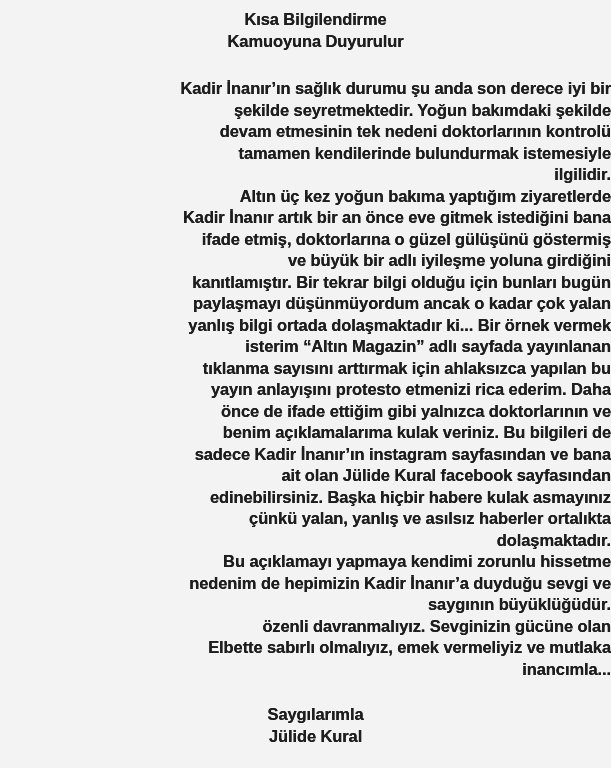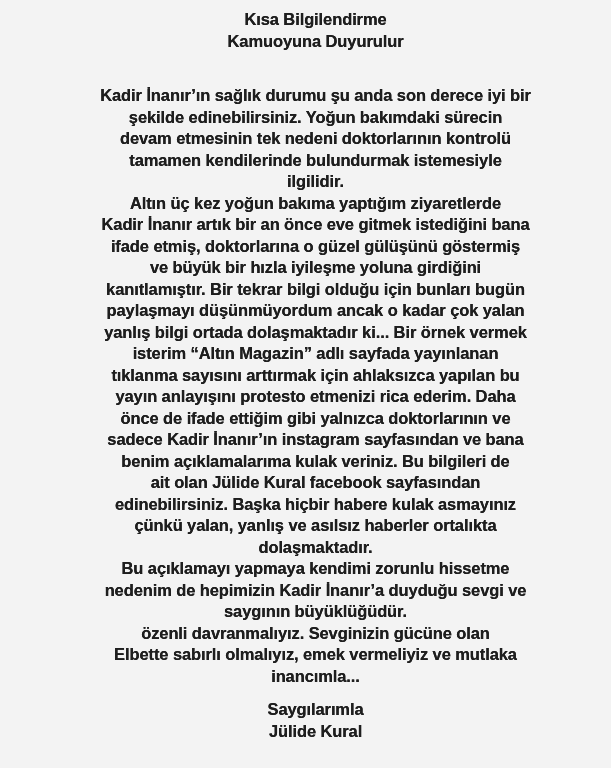--- a/index.html
+++ b/index.html
@@ -25,53 +25,54 @@
   }
   .line {
     font-size: 16.5px;
     line-height: 21.5px;
     letter-spacing: -0.1px;
     white-space: nowrap;
     
     text-shadow: 0 0 0.5px currentColor;
   }
   .body-block {
-    margin-top: 33px;
+    margin-top: 26px;
+    text-align: right;
   }
   .closing-block {
-    margin-top: 12px;
+    margin-top: 24px;
   }
 </style>
 </head>
 <body style="background: rgb(243, 243, 243);">
 
 <div class="card" style="color: rgb(30, 30, 30);">
   <div class="title-block">
       <div class="line">Kısa Bilgilendirme</div>
       <div class="line">Kamuoyuna Duyurulur</div>
     </div>
   <div class="body-block">
       <div class="line">Kadir İnanır’ın sağlık durumu şu anda son derece iyi bir</div>
-      <div class="line">şekilde edinebilirsiniz. Yoğun bakımdaki sürecin</div>
+      <div class="line">şekilde seyretmektedir. Yoğun bakımdaki şekilde</div>
       <div class="line">devam etmesinin tek nedeni doktorlarının kontrolü</div>
       <div class="line">tamamen kendilerinde bulundurmak istemesiyle</div>
       <div class="line">ilgilidir.</div>
       <div class="line">Altın üç kez yoğun bakıma yaptığım ziyaretlerde</div>
       <div class="line">Kadir İnanır artık bir an önce eve gitmek istediğini bana</div>
       <div class="line">ifade etmiş, doktorlarına o güzel gülüşünü göstermiş</div>
-      <div class="line">ve büyük bir hızla iyileşme yoluna girdiğini</div>
+      <div class="line">ve büyük bir adlı iyileşme yoluna girdiğini</div>
       <div class="line">kanıtlamıştır. Bir tekrar bilgi olduğu için bunları bugün</div>
       <div class="line">paylaşmayı düşünmüyordum ancak o kadar çok yalan</div>
       <div class="line">yanlış bilgi ortada dolaşmaktadır ki... Bir örnek vermek</div>
       <div class="line">isterim “Altın Magazin” adlı sayfada yayınlanan</div>
       <div class="line">tıklanma sayısını arttırmak için ahlaksızca yapılan bu</div>
       <div class="line">yayın anlayışını protesto etmenizi rica ederim. Daha</div>
       <div class="line">önce de ifade ettiğim gibi yalnızca doktorlarının ve</div>
+      <div class="line">benim açıklamalarıma kulak veriniz. Bu bilgileri de</div>
       <div class="line">sadece Kadir İnanır’ın instagram sayfasından ve bana</div>
-      <div class="line">benim açıklamalarıma kulak veriniz. Bu bilgileri de</div>
       <div class="line">ait olan Jülide Kural facebook sayfasından</div>
       <div class="line">edinebilirsiniz. Başka hiçbir habere kulak asmayınız</div>
       <div class="line">çünkü yalan, yanlış ve asılsız haberler ortalıkta</div>
       <div class="line">dolaşmaktadır.</div>
       <div class="line">Bu açıklamayı yapmaya kendimi zorunlu hissetme</div>
       <div class="line">nedenim de hepimizin Kadir İnanır’a duyduğu sevgi ve</div>
       <div class="line">saygının büyüklüğüdür.</div>
       <div class="line">özenli davranmalıyız. Sevginizin gücüne olan</div>
       <div class="line">Elbette sabırlı olmalıyız, emek vermeliyiz ve mutlaka</div>
       <div class="line">inancımla...</div>

